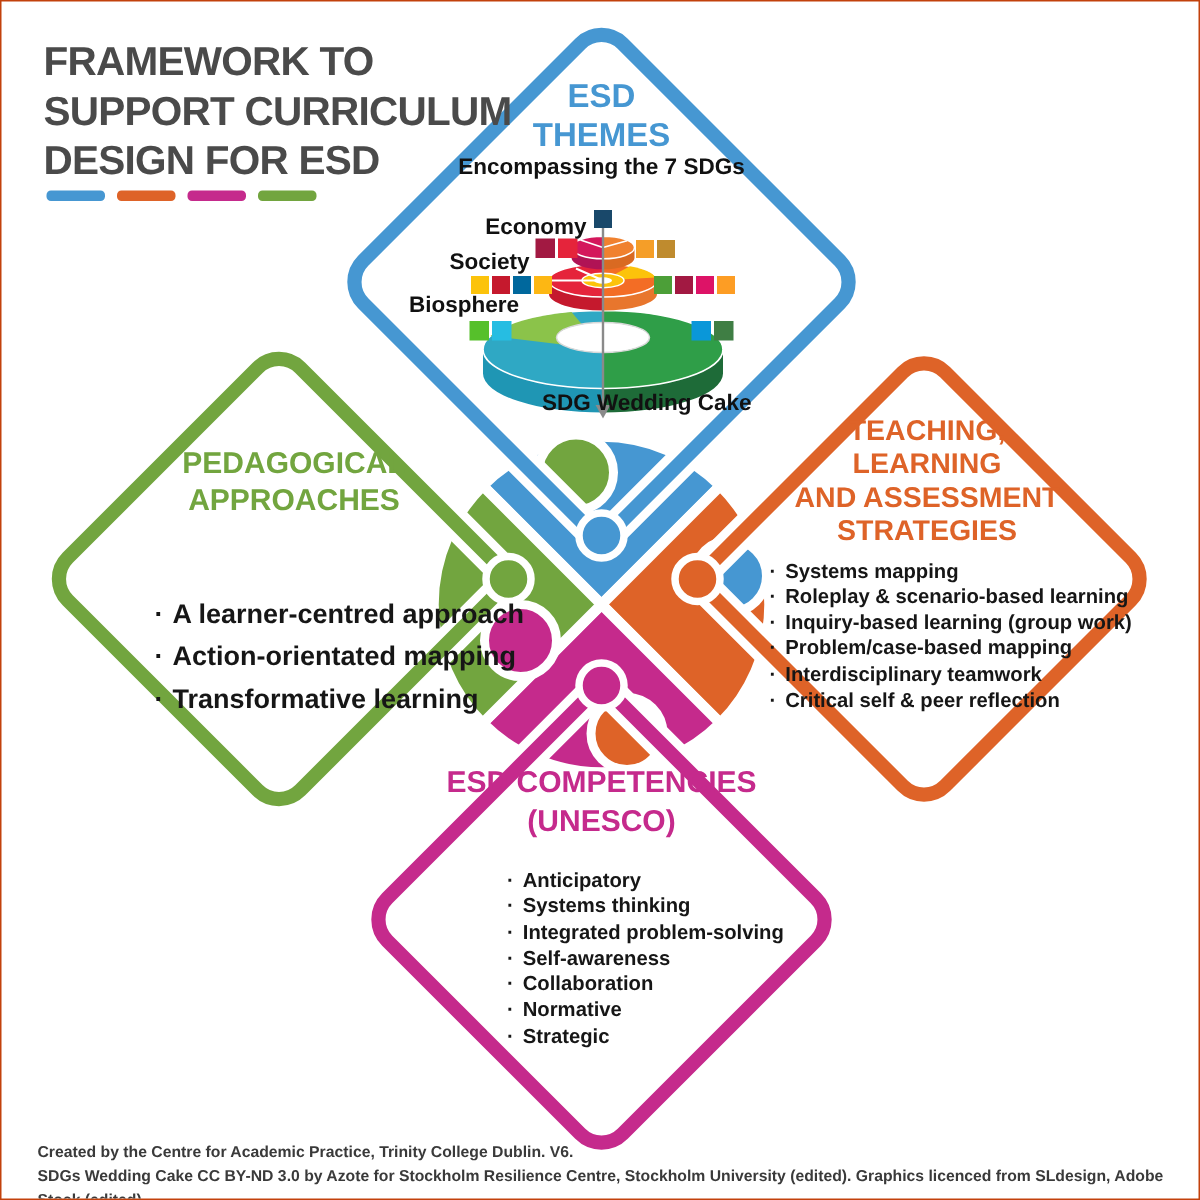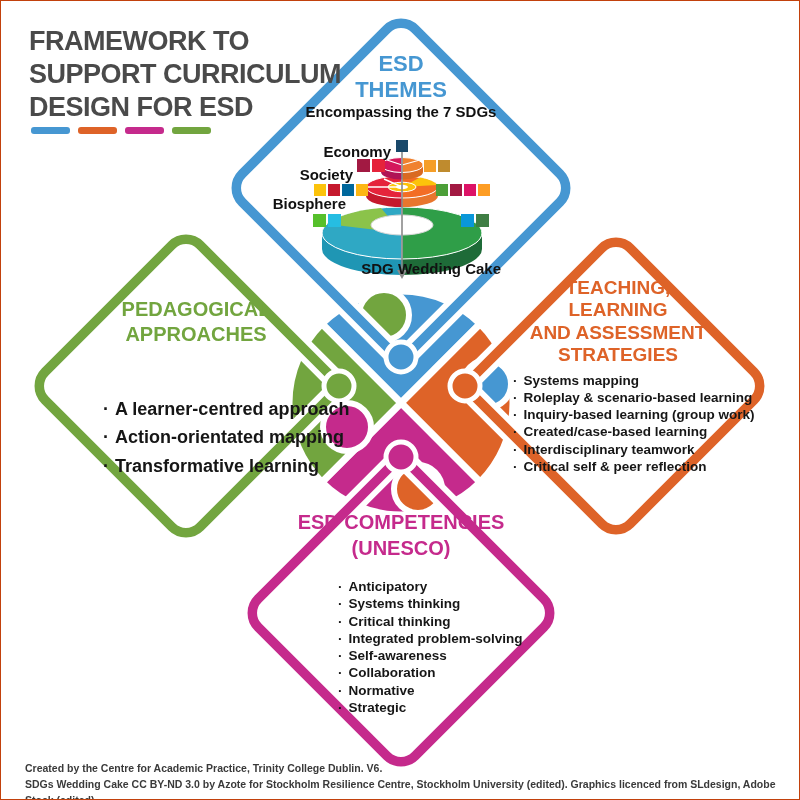--- a/index.html
+++ b/index.html
@@ -171,33 +171,32 @@
   <div class="abs sec-title teach-title">
     <div>TEACHING,</div>
     <div>LEARNING</div>
     <div>AND ASSESSMENT</div>
     <div>STRATEGIES</div>
   </div>
   <div class="abs items teach-items">
     <div class="item">Systems mapping</div>
     <div class="item">Roleplay &amp; scenario-based learning</div>
     <div class="item">Inquiry-based learning (group work)</div>
-    <div class="item">Created/case-based learning</div>
+    <div class="item">Problem/case-based mapping</div>
     <div class="item">Interdisciplinary teamwork</div>
     <div class="item">Critical self &amp; peer reflection</div>
   </div>
 
   <div class="abs sec-title comp-title">
     <div>ESD COMPETENCIES</div>
     <div>(UNESCO)</div>
   </div>
   <div class="abs items comp-items">
     <div class="item">Anticipatory</div>
     <div class="item">Systems thinking</div>
-    <div class="item">Critical thinking</div>
     <div class="item">Integrated problem-solving</div>
     <div class="item">Self-awareness</div>
     <div class="item">Collaboration</div>
     <div class="item">Normative</div>
     <div class="item">Strategic</div>
   </div>
 
   <div class="abs footer">
     <div>Created by the Centre for Academic Practice, Trinity College Dublin. V6.</div>
     <div>SDGs Wedding Cake CC BY-ND 3.0 by Azote for Stockholm Resilience Centre, Stockholm University (edited). Graphics licenced from SLdesign, Adobe Stock (edited).</div>

